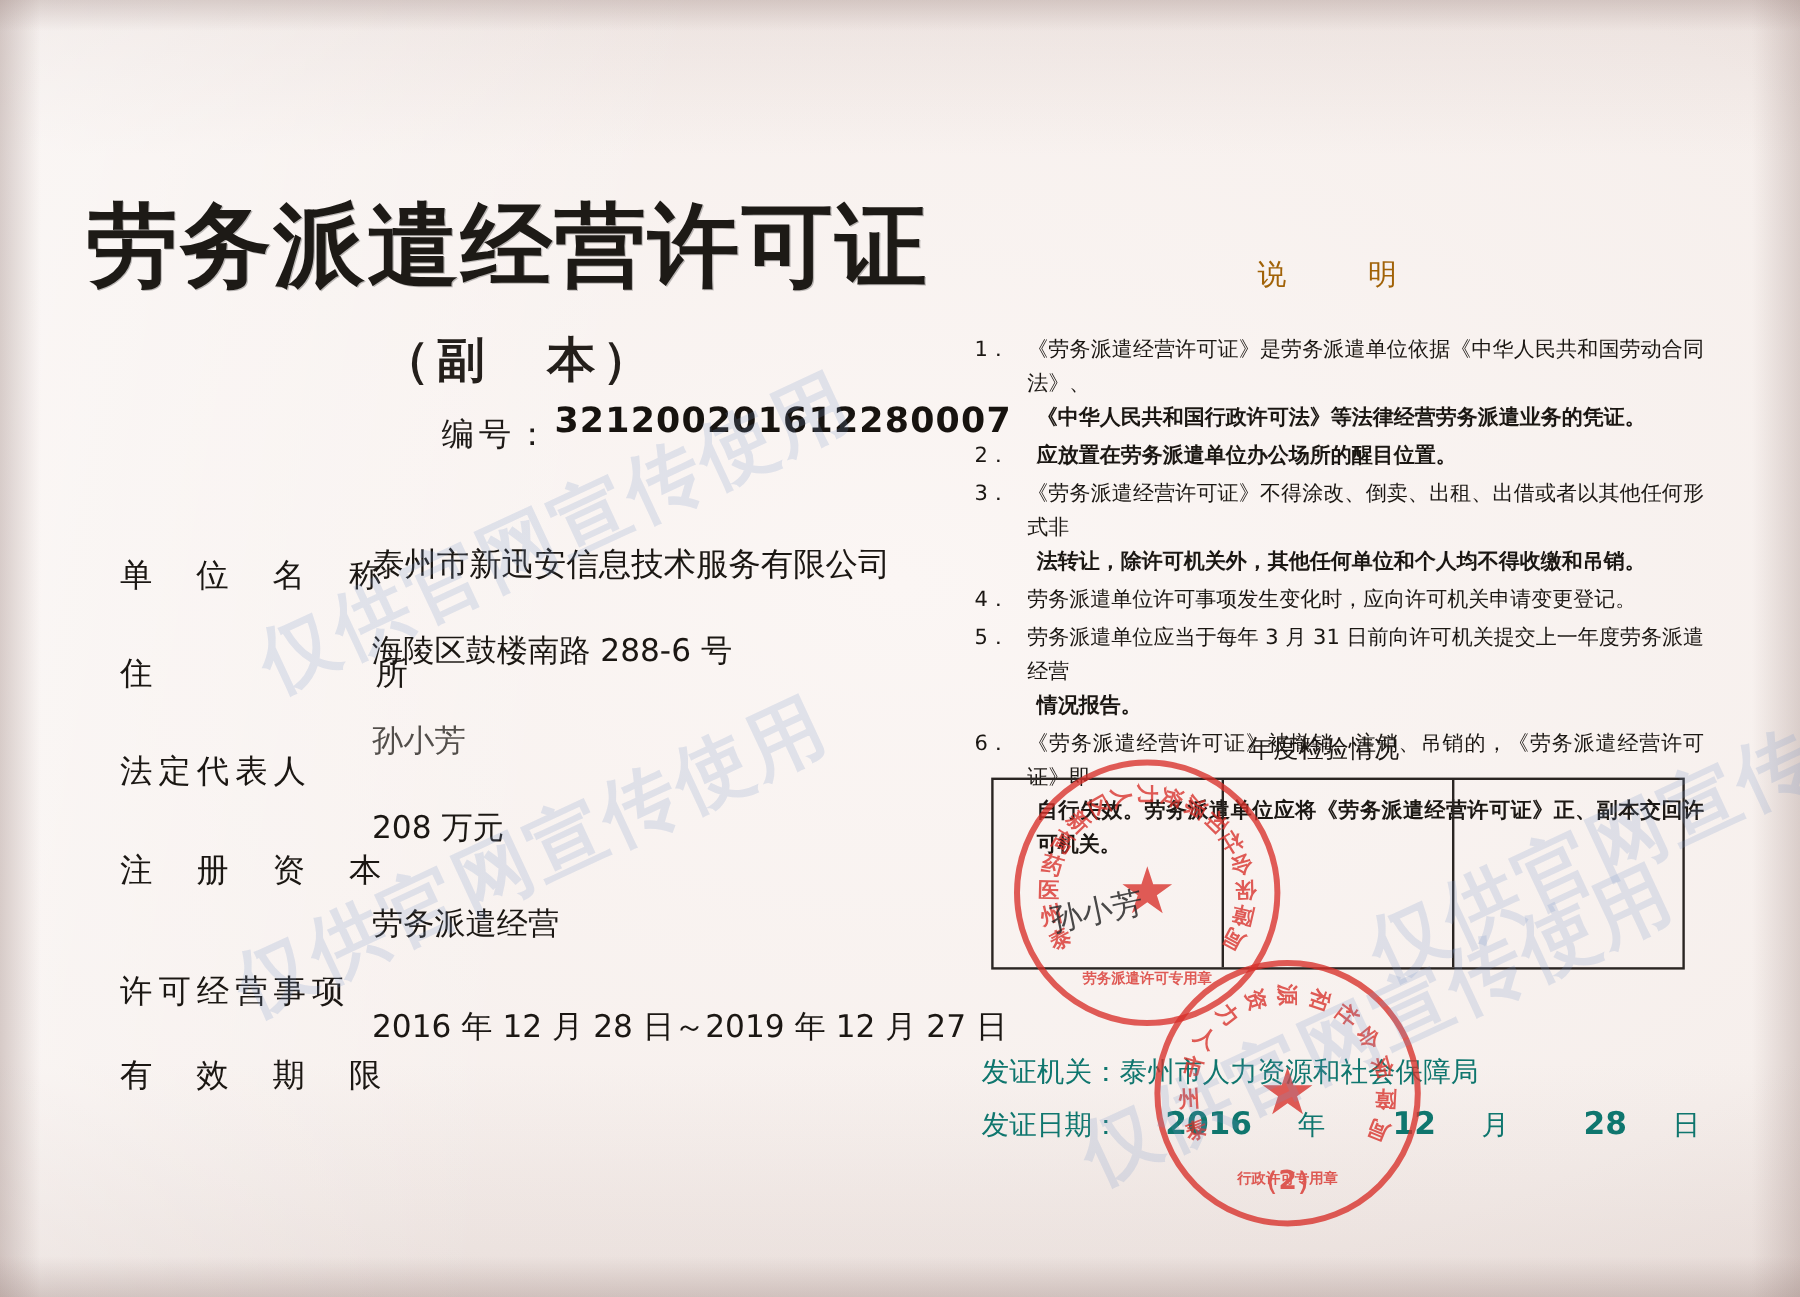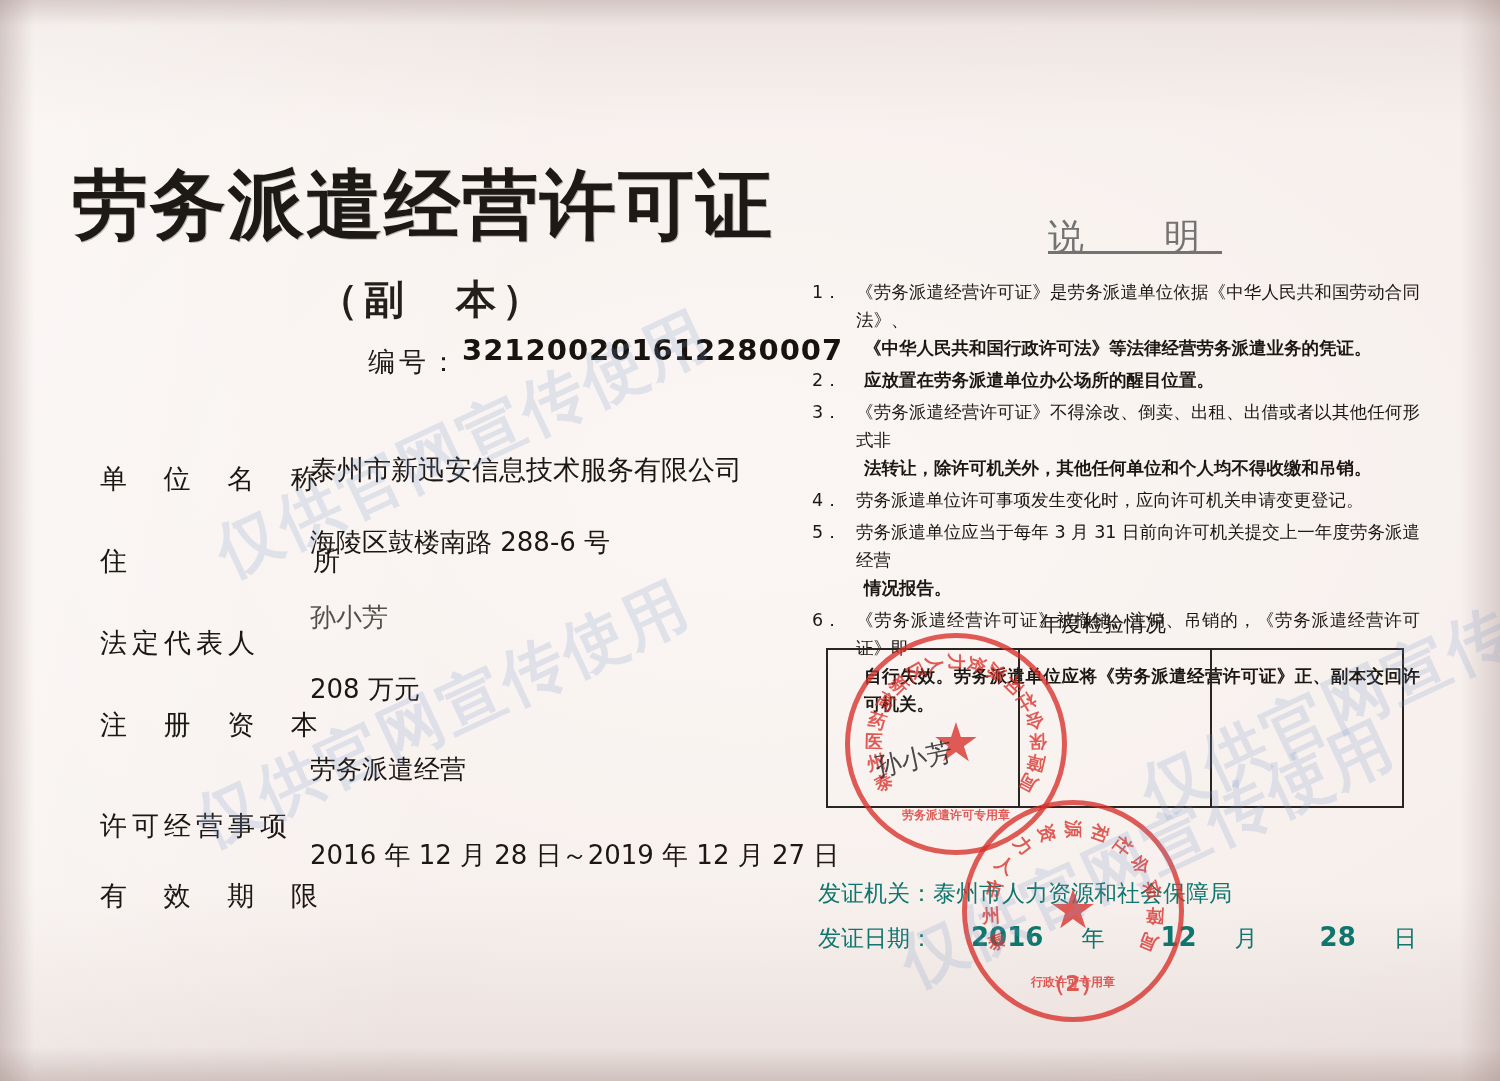--- a/index.html
+++ b/index.html
@@ -113,26 +113,25 @@
   .val-3 { top: 600px; font-size: 26px; opacity: .75; }
   .val-4 { top: 672px; font-size: 26px; }
   .val-5 { top: 752px; font-size: 26px; }
   .val-6 { top: 838px; font-size: 26px; }
 
   
   #notes-title {
     position: absolute;
     left: 1048px;
     top: 213px;
-    font-size: 36px;
+    font-size: 24px;
     letter-spacing: 22px;
-    color: #737373;
+    color: #a16207;
     font-weight: 500;
     white-space: nowrap;
-    text-decoration: underline;
   }
   #notes {
     position: absolute;
     left: 812px;
     top: 278px;
     width: 608px;
     font-size: 17.5px;
     line-height: 28px;
     color: #1b1713;
   }

